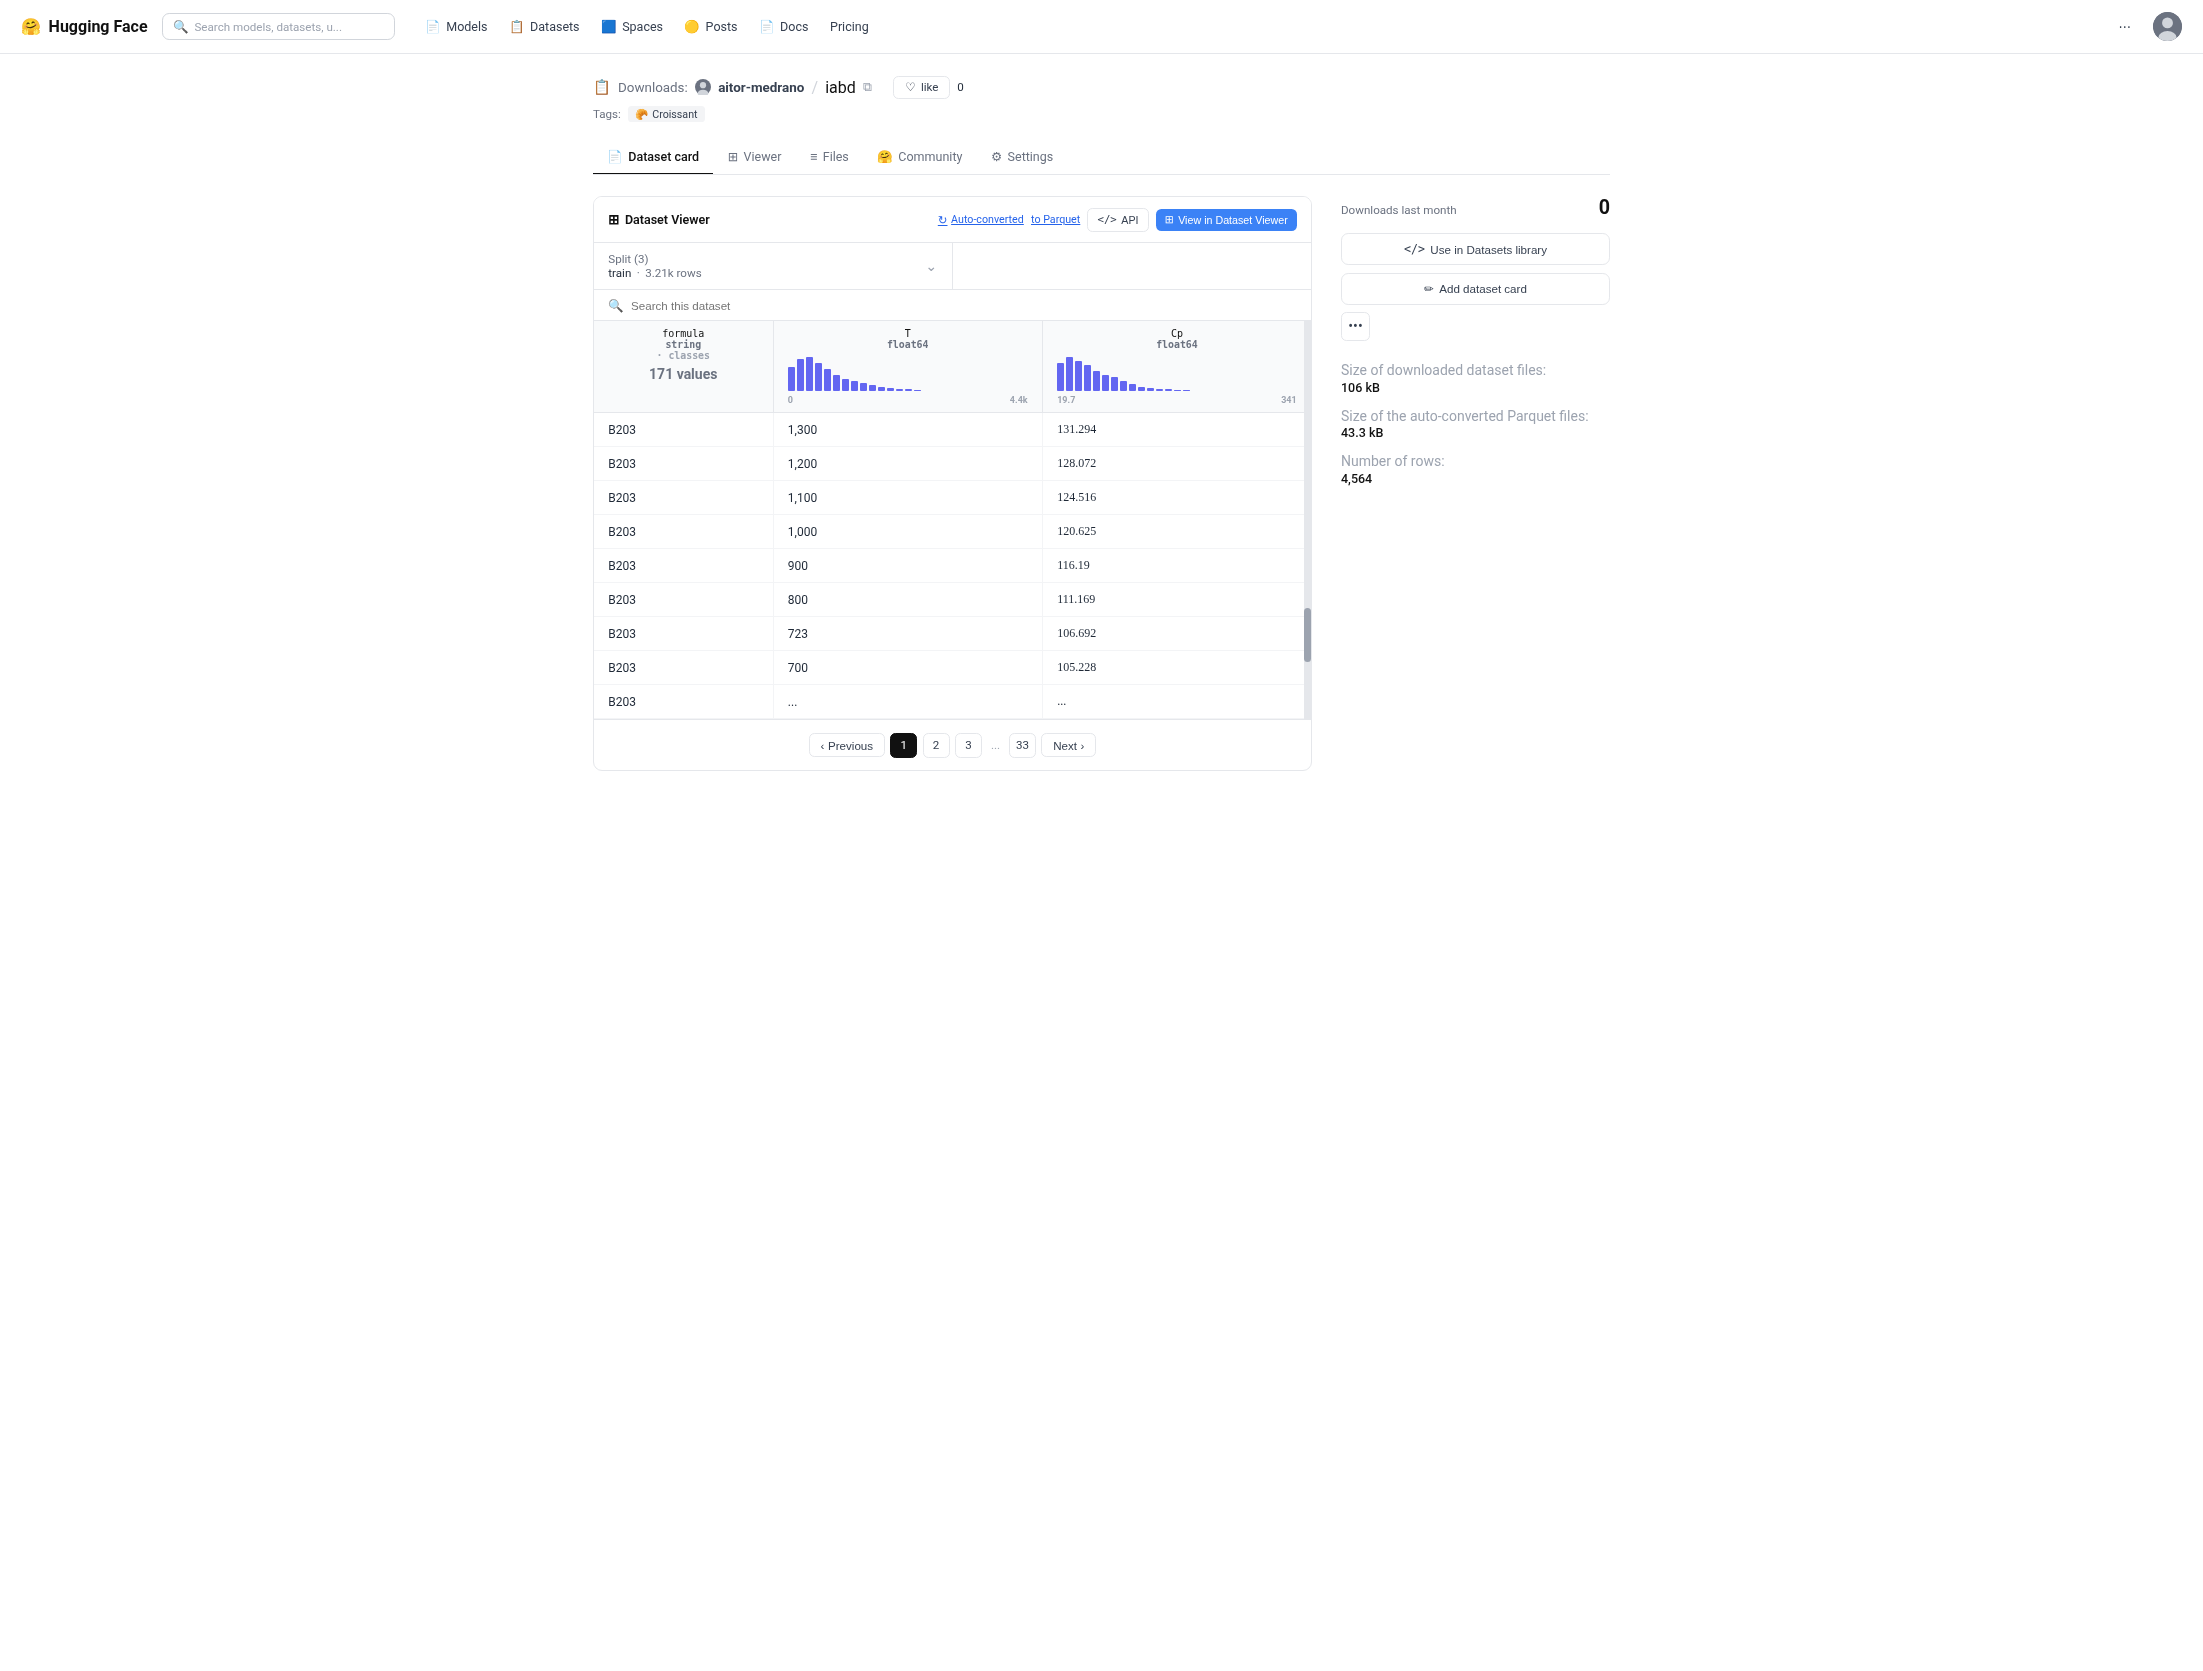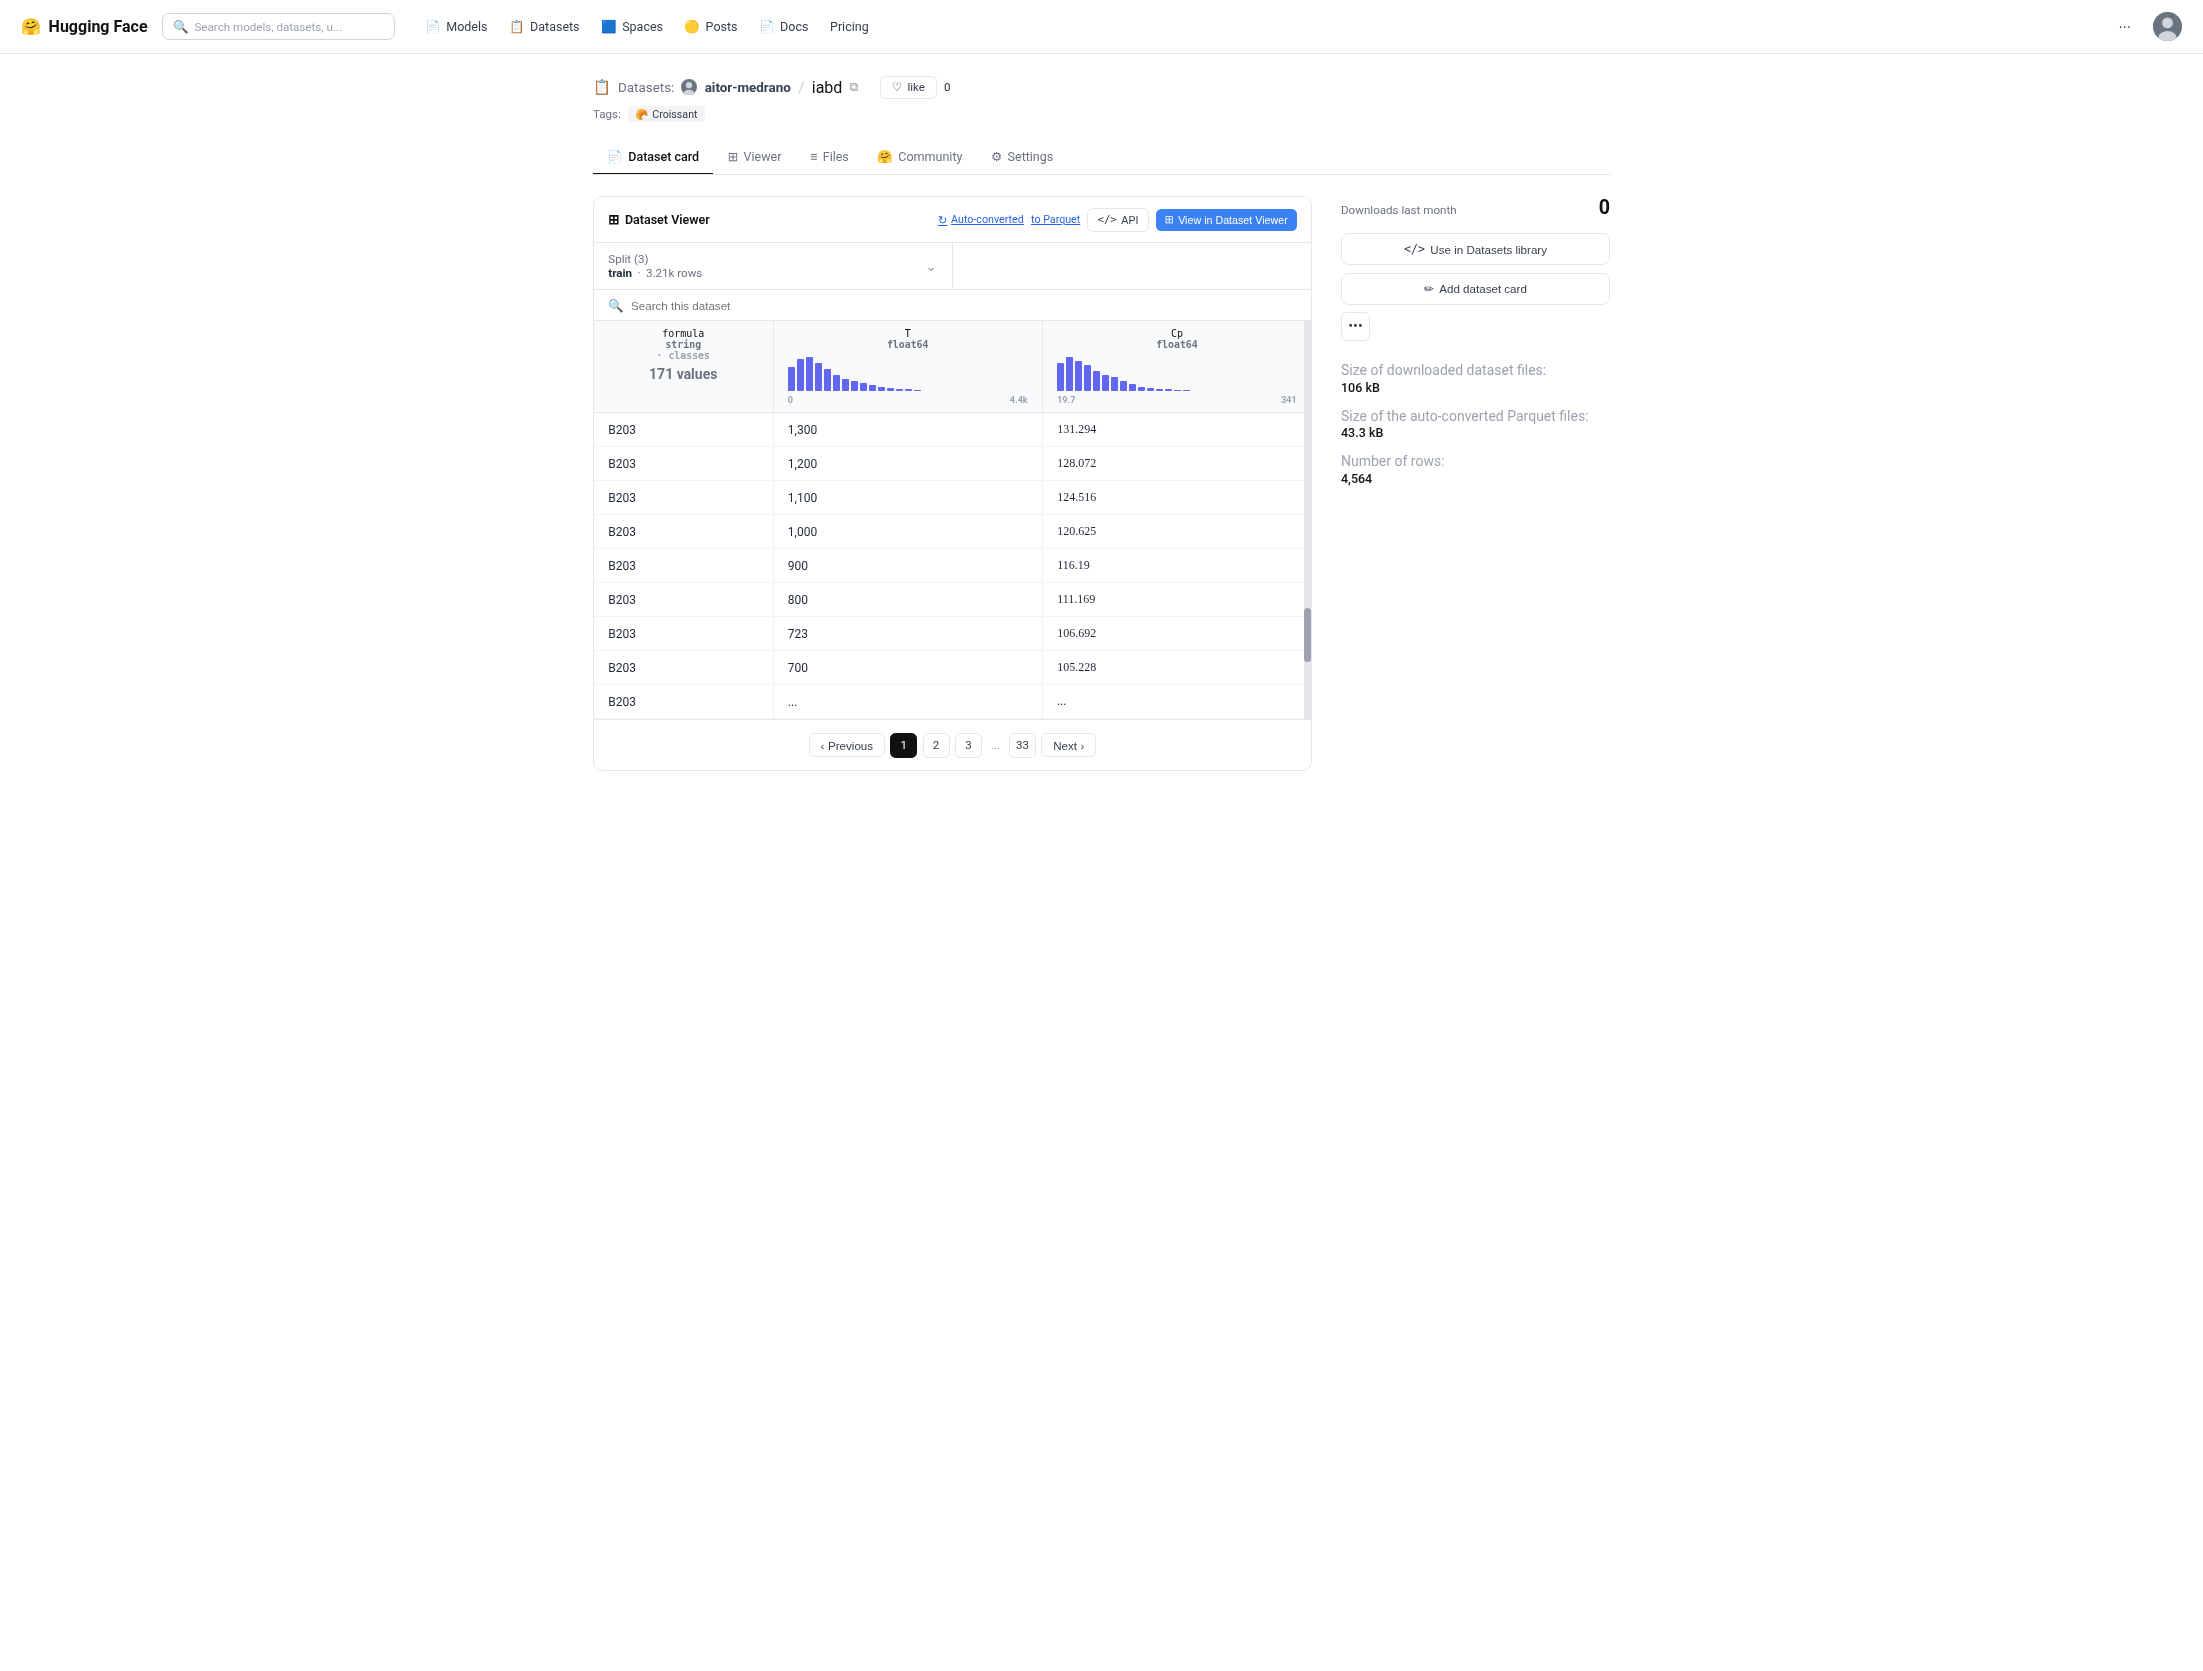--- a/index.html
+++ b/index.html
@@ -40,21 +40,21 @@
     .card-actions { display: flex; align-items: center; gap: 7.2px; }
     .btn-outline { display: flex; align-items: center; gap: 4.5px; border: 0.9px solid #e5e7eb; border-radius: 5.4px; padding: 4.5px 9px; font-size: 10.7px; color: #374151; cursor: pointer; background: #fff; }
     .btn-primary-sm { display: flex; align-items: center; gap: 4.5px; border: none; border-radius: 5.4px; padding: 4.5px 9px; font-size: 10.7px; color: #fff; background: #3b82f6; cursor: pointer; }
     .auto-converted { display: flex; align-items: center; gap: 3.6px; font-size: 10.7px; color: #6b7280; cursor: pointer; }
     .auto-converted span { text-decoration: underline; color: #2563eb; }
 
     
     .split-row { display: flex; border-bottom: 0.9px solid #e5e7eb; }
     .split-selector { display: flex; align-items: center; justify-content: space-between; padding: 9px 14.3px; width: 50%; border-right: 0.9px solid #e5e7eb; cursor: pointer; }
     .split-label { font-size: 11.6px; color: #6b7280; }
-    .split-value { font-size: 11.6px; font-weight: 700; }
+    .split-value { font-size: 11.6px; font-weight: 400; }
     .split-rows { font-size: 11.6px; color: #6b7280; }
     .chevron-down { font-size: 14.3px; color: #9ca3af; }
 
     
     .search-row { display: flex; align-items: center; gap: 7.2px; padding: 7.2px 14.3px; border-bottom: 0.9px solid #e5e7eb; }
     .search-input { flex: 1; border: none; outline: none; font-size: 11.6px; color: #374151; }
     .search-icon-sm { color: #9ca3af; font-size: 12.5px; }
 
     
     .data-table { width: 100%; border-collapse: collapse; }
@@ -141,21 +141,21 @@
         <circle cx="16" cy="12" r="6" fill="#d1d5db"></circle>
         <ellipse cx="16" cy="28" rx="10" ry="7" fill="#d1d5db"></ellipse>
       </svg>
   </div>
 </nav>
 
 <div class="page">
 
   <div style="display:flex;align-items:center;gap:7.2px;margin-bottom:7.2px;">
     <span style="color:#9ca3af;font-size:14.3px;">📋</span>
-    <span style="color:#6b7280;font-size:13.4px;">Datasets:</span>
+    <span style="color:#6b7280;font-size:13.4px;">Downloads:</span>
     <svg width="16" height="16" viewBox="0 0 18 18">
         <circle cx="9" cy="9" r="9" fill="#6b7280"></circle>
         <circle cx="9" cy="7" r="3.5" fill="#d1d5db"></circle>
         <ellipse cx="9" cy="16" rx="6" ry="4" fill="#d1d5db"></ellipse>
       </svg>
     <a style="color:#374151;font-size:13.4px;font-weight:700;">aitor-medrano</a>
     <span style="color:#d1d5db;font-size:16px;">/</span>
     <span style="color:#111;font-size:16px;font-weight:400;">iabd</span>
     <span style="color:#9ca3af;cursor:pointer;font-size:12.5px;">⧉</span>
     <div class="like-btn">

